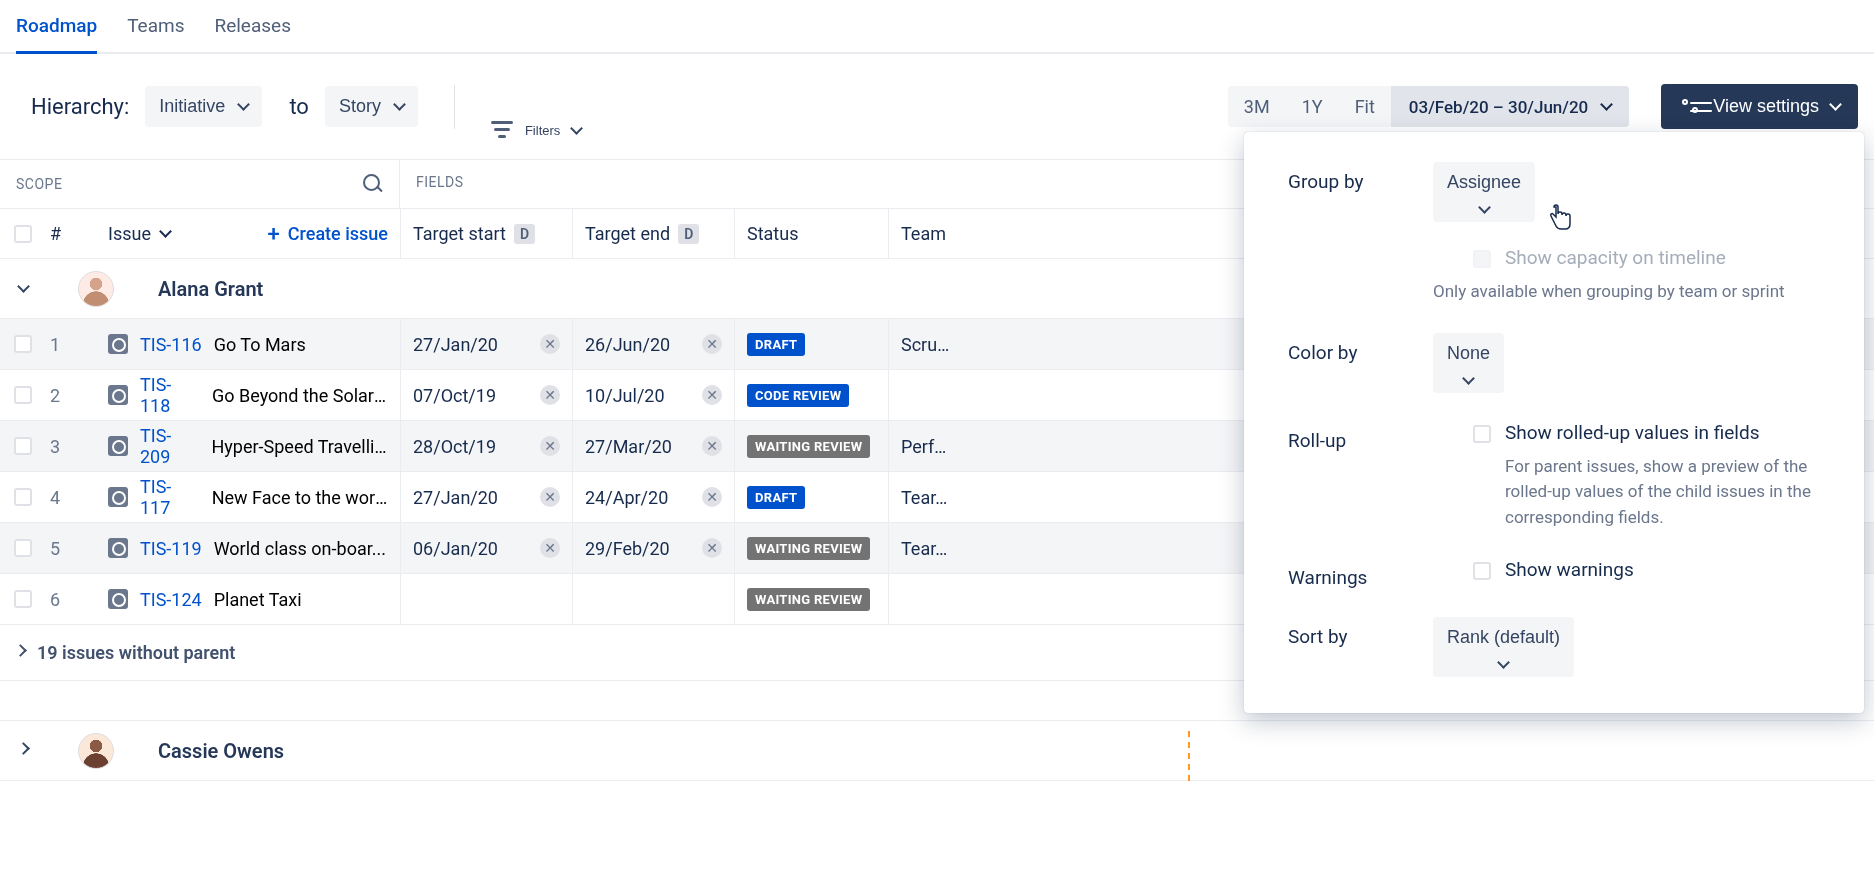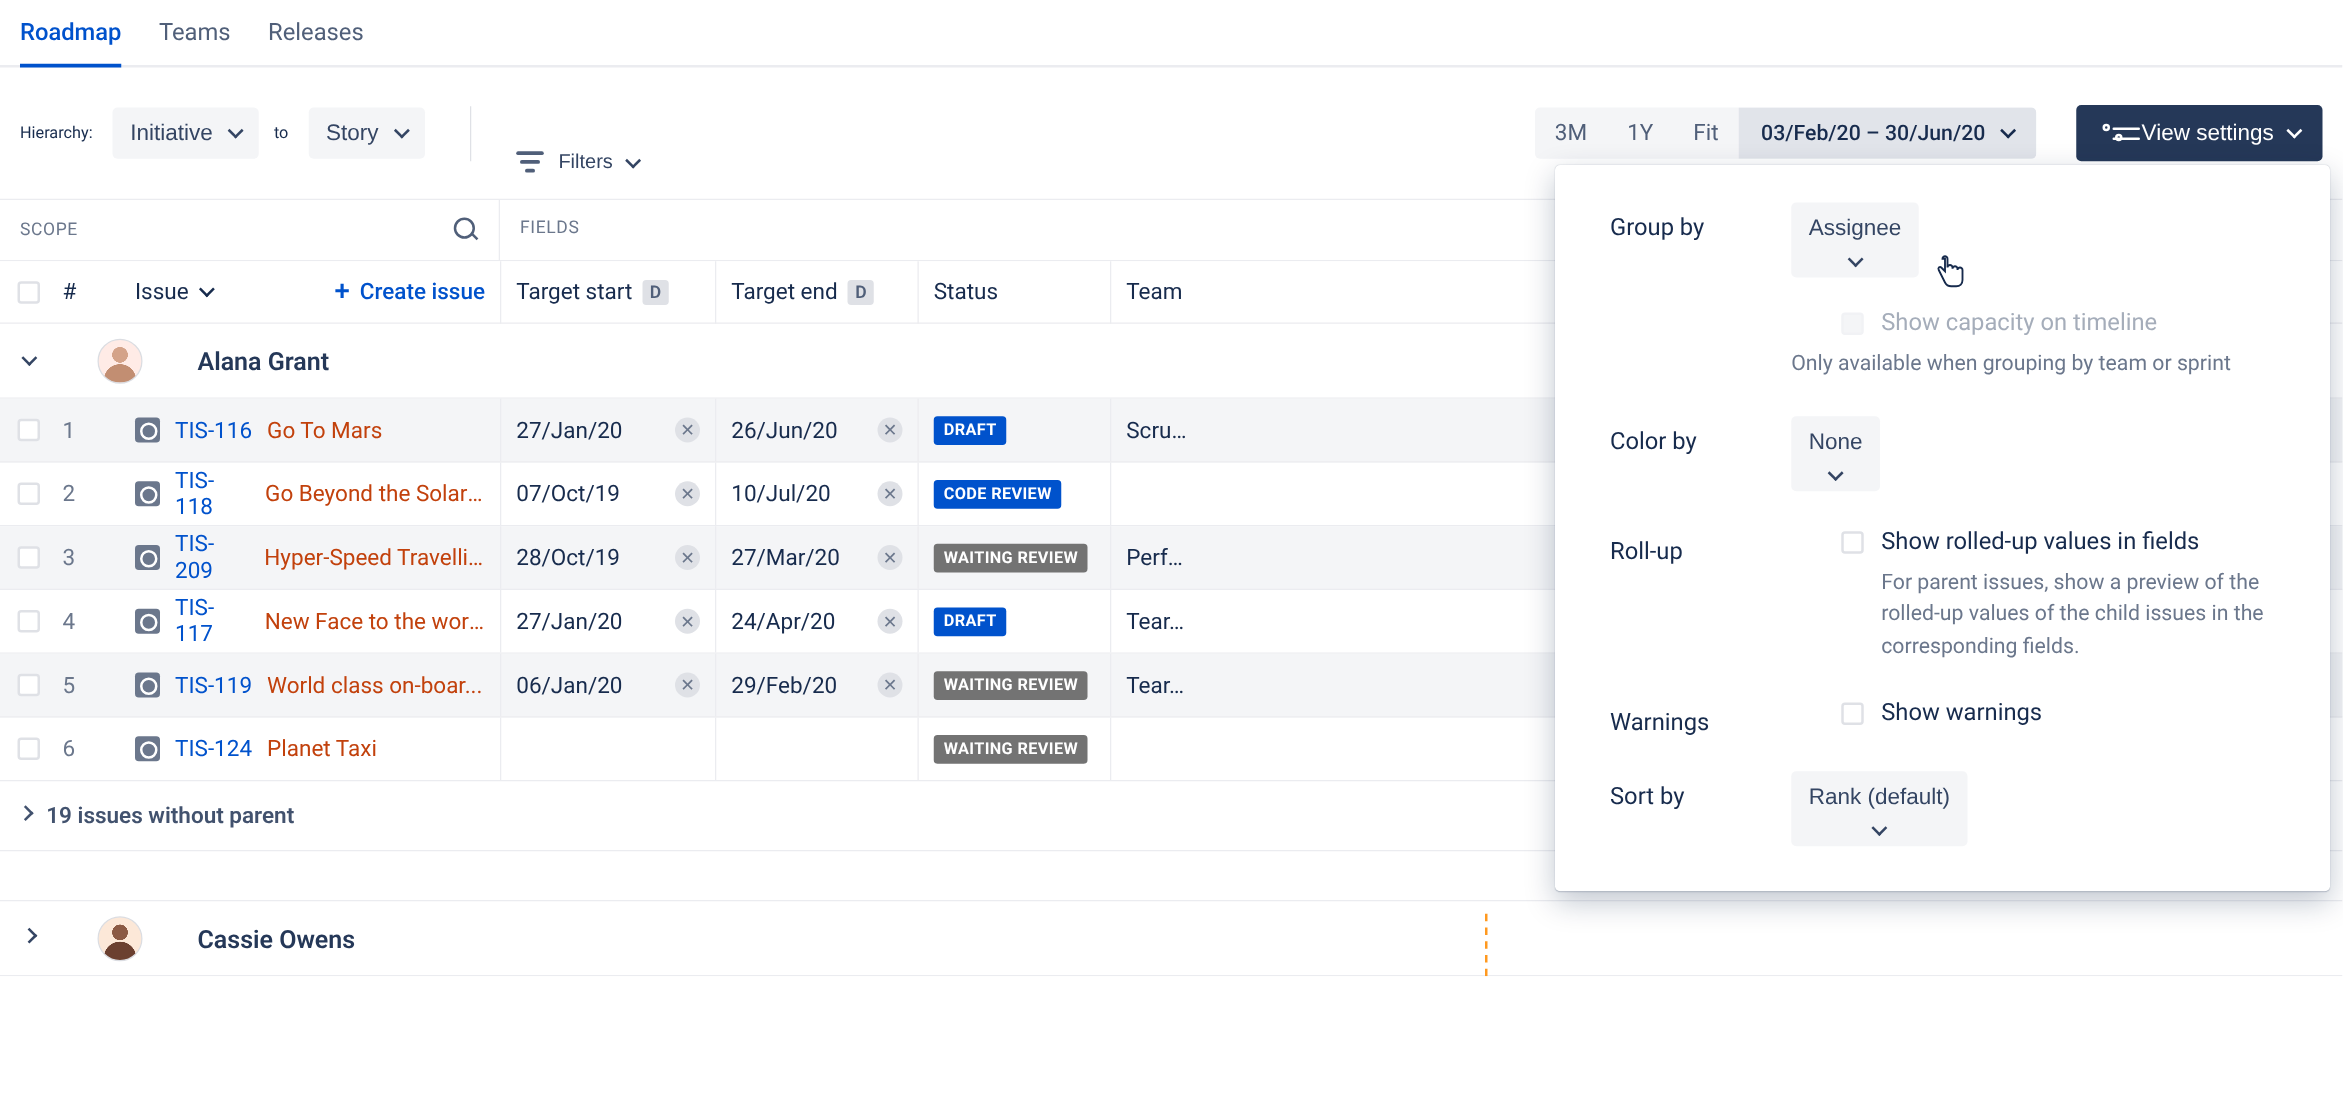--- a/index.html
+++ b/index.html
@@ -29,37 +29,37 @@
     border-bottom: 3px solid #0052CC;
     margin-bottom: -2px;
   }
   
   .toolbar {
     display: flex;
     align-items: center;
     padding: 20px 16px;
     gap: 12px;
   }
-  .toolbar .label { color:#172B4D; font-size:13px; margin-right:4px;}
+  .toolbar .label { color:#172B4D; font-size:22px; margin-right:4px;margin-left:15px;}
   .select-btn {
     background: #f4f5f7;
     border: none;
     padding: 10px 14px;
     border-radius: 4px;
     font-size: 18px;
     color: #344563;
     display: inline-flex;
     align-items: center;
     gap: 14px;
     cursor: pointer;
   }
   .chev { display:inline-block; border: solid currentColor; border-width:0 2px 2px 0; padding:3.5px; transform: rotate(45deg); margin-top:-4px;}
   .chev-right { transform: rotate(-45deg); }
   .sep-v { width:1px; background:#dfe1e6; height:44px; margin:0 24px;}
-  .filters-btn { background:transparent; border:none; display:flex; align-items:center; gap:12px; font-size:16px; color:#344563; cursor:pointer;margin-top:47px;}
+  .filters-btn { background:transparent; border:none; display:flex; align-items:center; gap:12px; font-size:13px; color:#344563; cursor:pointer;margin-top:47px;}
   .filter-icon { width:22px; height:18px; position:relative; }
   .filter-icon:before,.filter-icon:after,.filter-icon span{ content:""; position:absolute; left:0; height:2.5px; background:#505F79; border-radius:2px;}
   .filter-icon:before{ top:0; width:22px;}
   .filter-icon span{ top:7px; left:3px; width:16px;}
   .filter-icon:after{ top:14px; left:7px; width:8px;}
   .spacer { flex:1; }
   .range-group { display:flex; background:#f4f5f7; border-radius:4px; overflow:hidden;}
   .range-item { padding:10px 16px; font-size:18px; color:#505F79; cursor:pointer;}
   .range-date { display:flex; align-items:center; gap:14px; padding:10px 18px; background:#e1e4ea; color:#172B4D; font-weight:500;}
   .view-settings-btn { background:#253858; color:#fff; border:none; padding:12px 18px; border-radius:4px; font-size:18px; font-weight:500; display:flex; align-items:center; gap:12px; cursor:pointer; margin-left:20px;}
@@ -112,21 +112,21 @@
   .badge-d{background:#dfe1e6;color:#505F79;font-weight:600;font-size:14px;padding:2px 6px;border-radius:3px;margin-left:8px;}
   .checkbox{width:18px;height:18px;border:2px solid #dfe1e6;border-radius:3px;background:#fff;}
   .group-row{display:flex;align-items:center;height:60px;border-bottom:1px solid #ebecf0;gap:32px;}
   .group-row .toggle{width:46px;display:flex;justify-content:center;color:#344563;}
   .group-row .avatar{width:36px;height:36px;border-radius:50%;background:#FFEBE6;display:inline-block;margin-right:12px;border:1px solid #dbdde2;background-image:radial-gradient(circle at 50% 35%, #d4a38a 0 22%, transparent 23%), radial-gradient(circle at 50% 95%, #c28e72 0 35%, transparent 36%);}
   .group-row .name{font-size:20px;font-weight:600;color:#253858;}
   .group-row .fill{flex:1;}
   .issue-type-icon{width:20px;height:20px;background:#6B778C;border-radius:3px;position:relative;flex-shrink:0;}
   .issue-type-icon:after{content:"";position:absolute;top:4px;left:4px;width:10px;height:10px;border:2px solid #fff;border-radius:50%;}
   .issue-key{color:#0052CC;}
-  .issue-summary{color:#c2410c;white-space:nowrap;overflow:hidden;text-overflow:ellipsis;}
+  .issue-summary{color:#000000;white-space:nowrap;overflow:hidden;text-overflow:ellipsis;}
   .clear-x{width:20px;height:20px;border-radius:50%;background:#dfe1e6;color:#6B778C;display:flex;align-items:center;justify-content:center;font-size:14px;margin-left:auto;cursor:pointer;}
   .status-pill{font-size:13px;font-weight:700;padding:4px 8px;border-radius:3px;letter-spacing:0.3px;}
   .st-draft{background:#0052CC;color:#fff;}
   .st-code{background:#0052CC;color:#fff;}
   .st-wait{background:#737373;color:#fff;}
   .without-parent{display:flex;align-items:center;gap:12px;padding:14px 16px;font-weight:600;font-size:18px;color:#42526E;border-bottom:1px solid #ebecf0;height:56px;}
 
   
   .panel {
     position:absolute;

